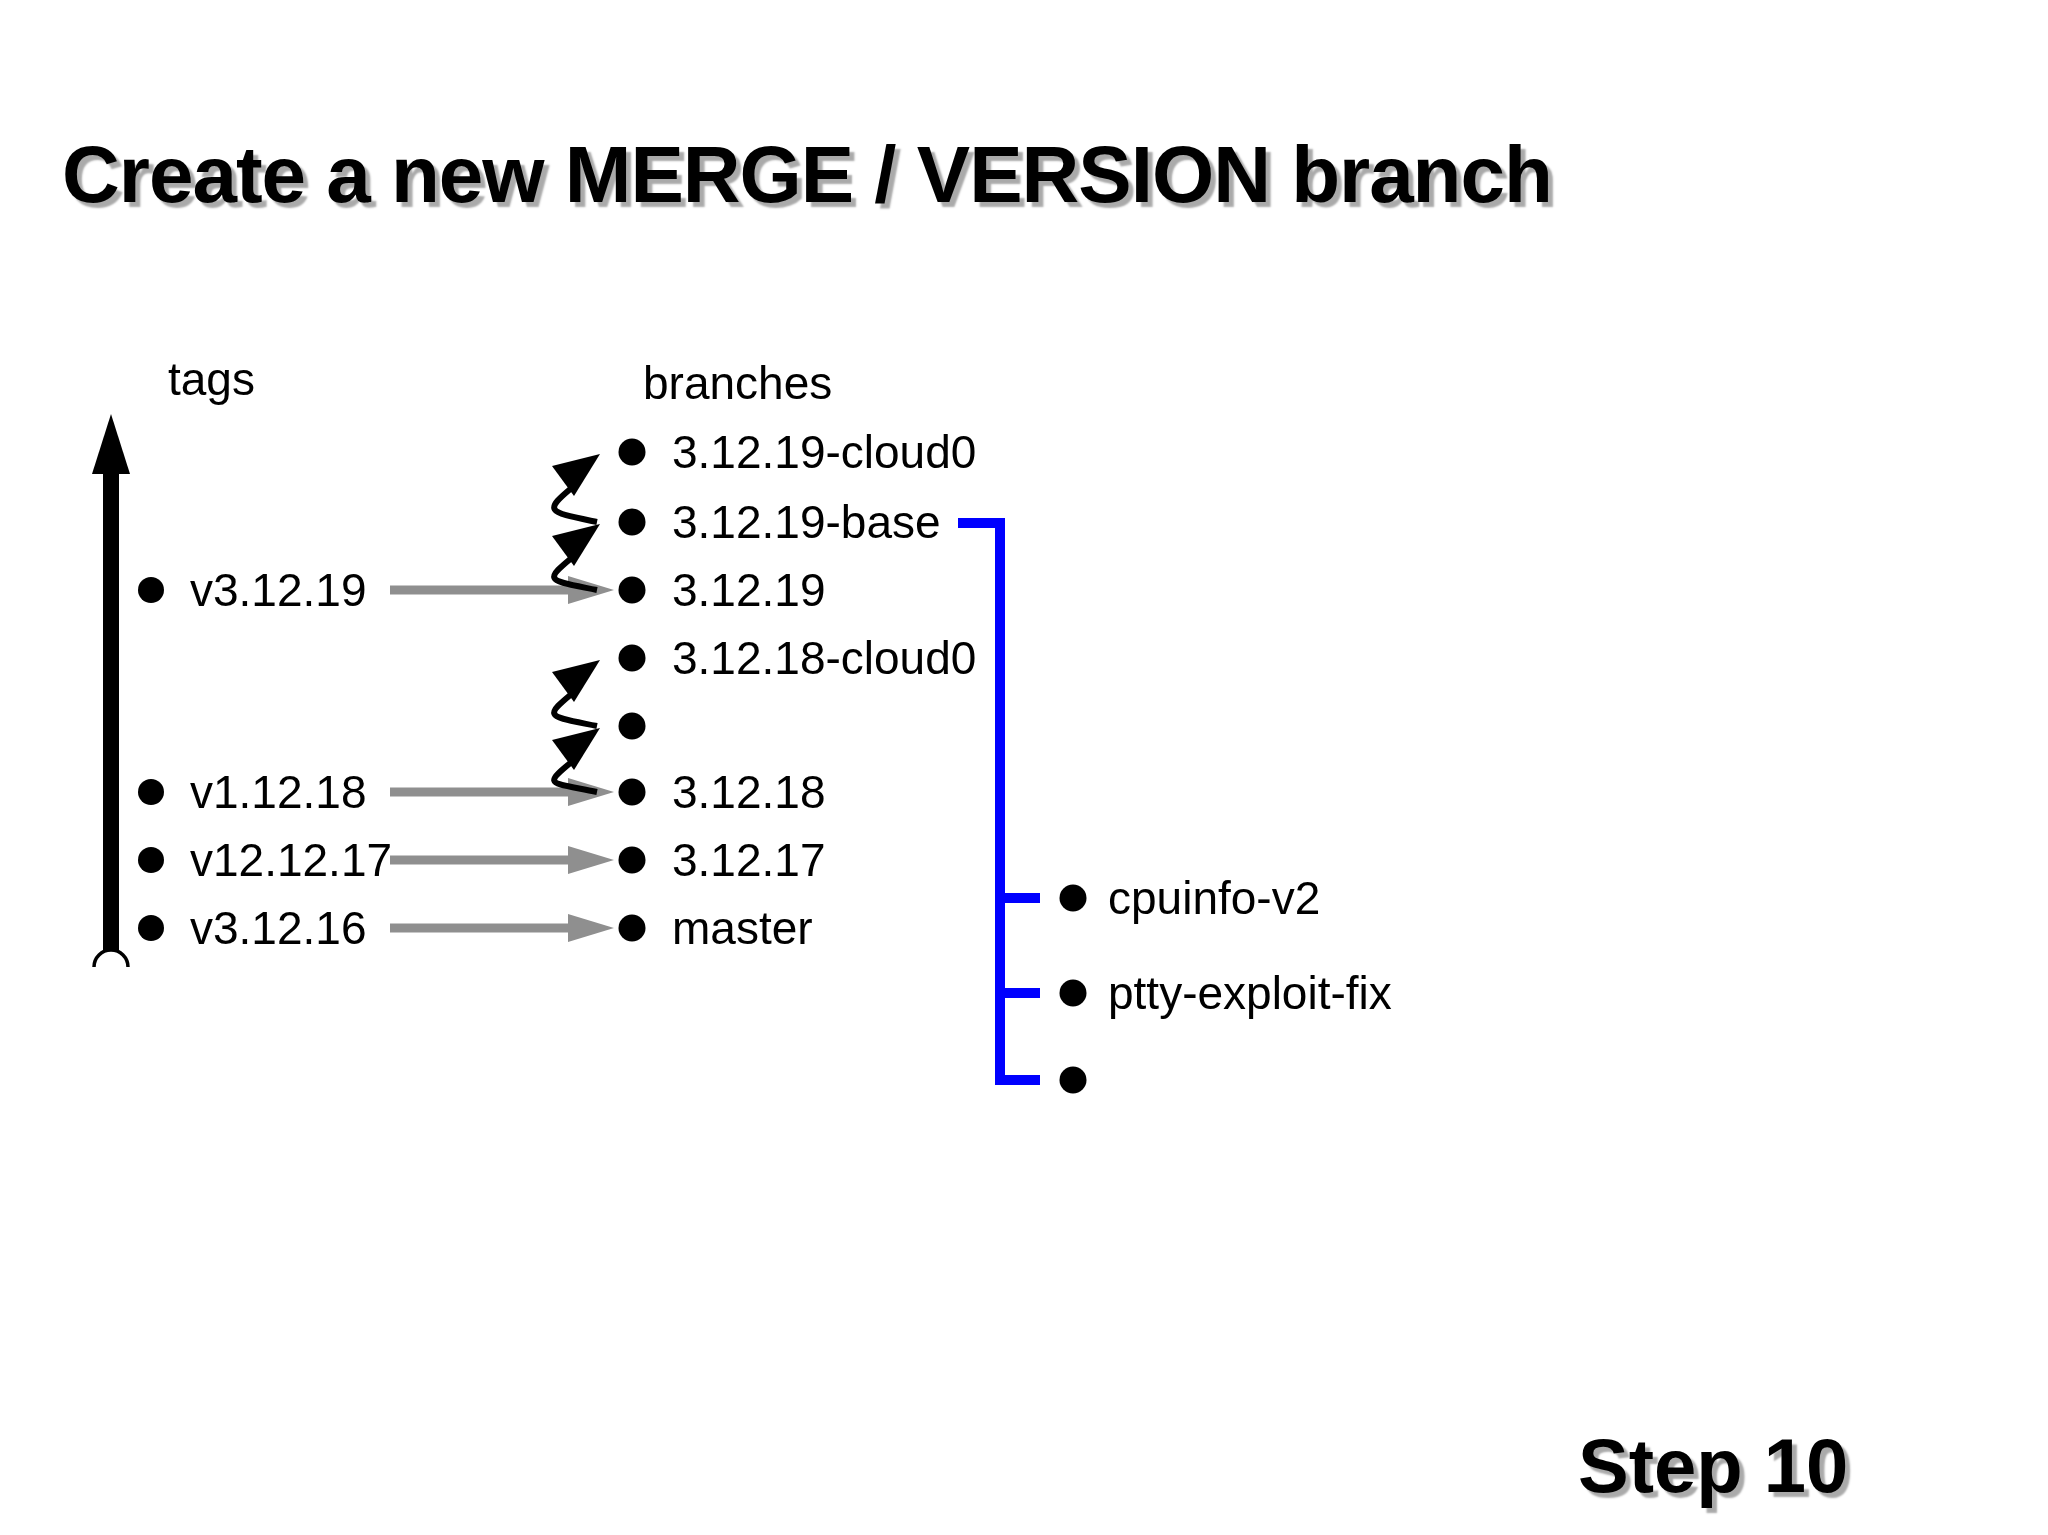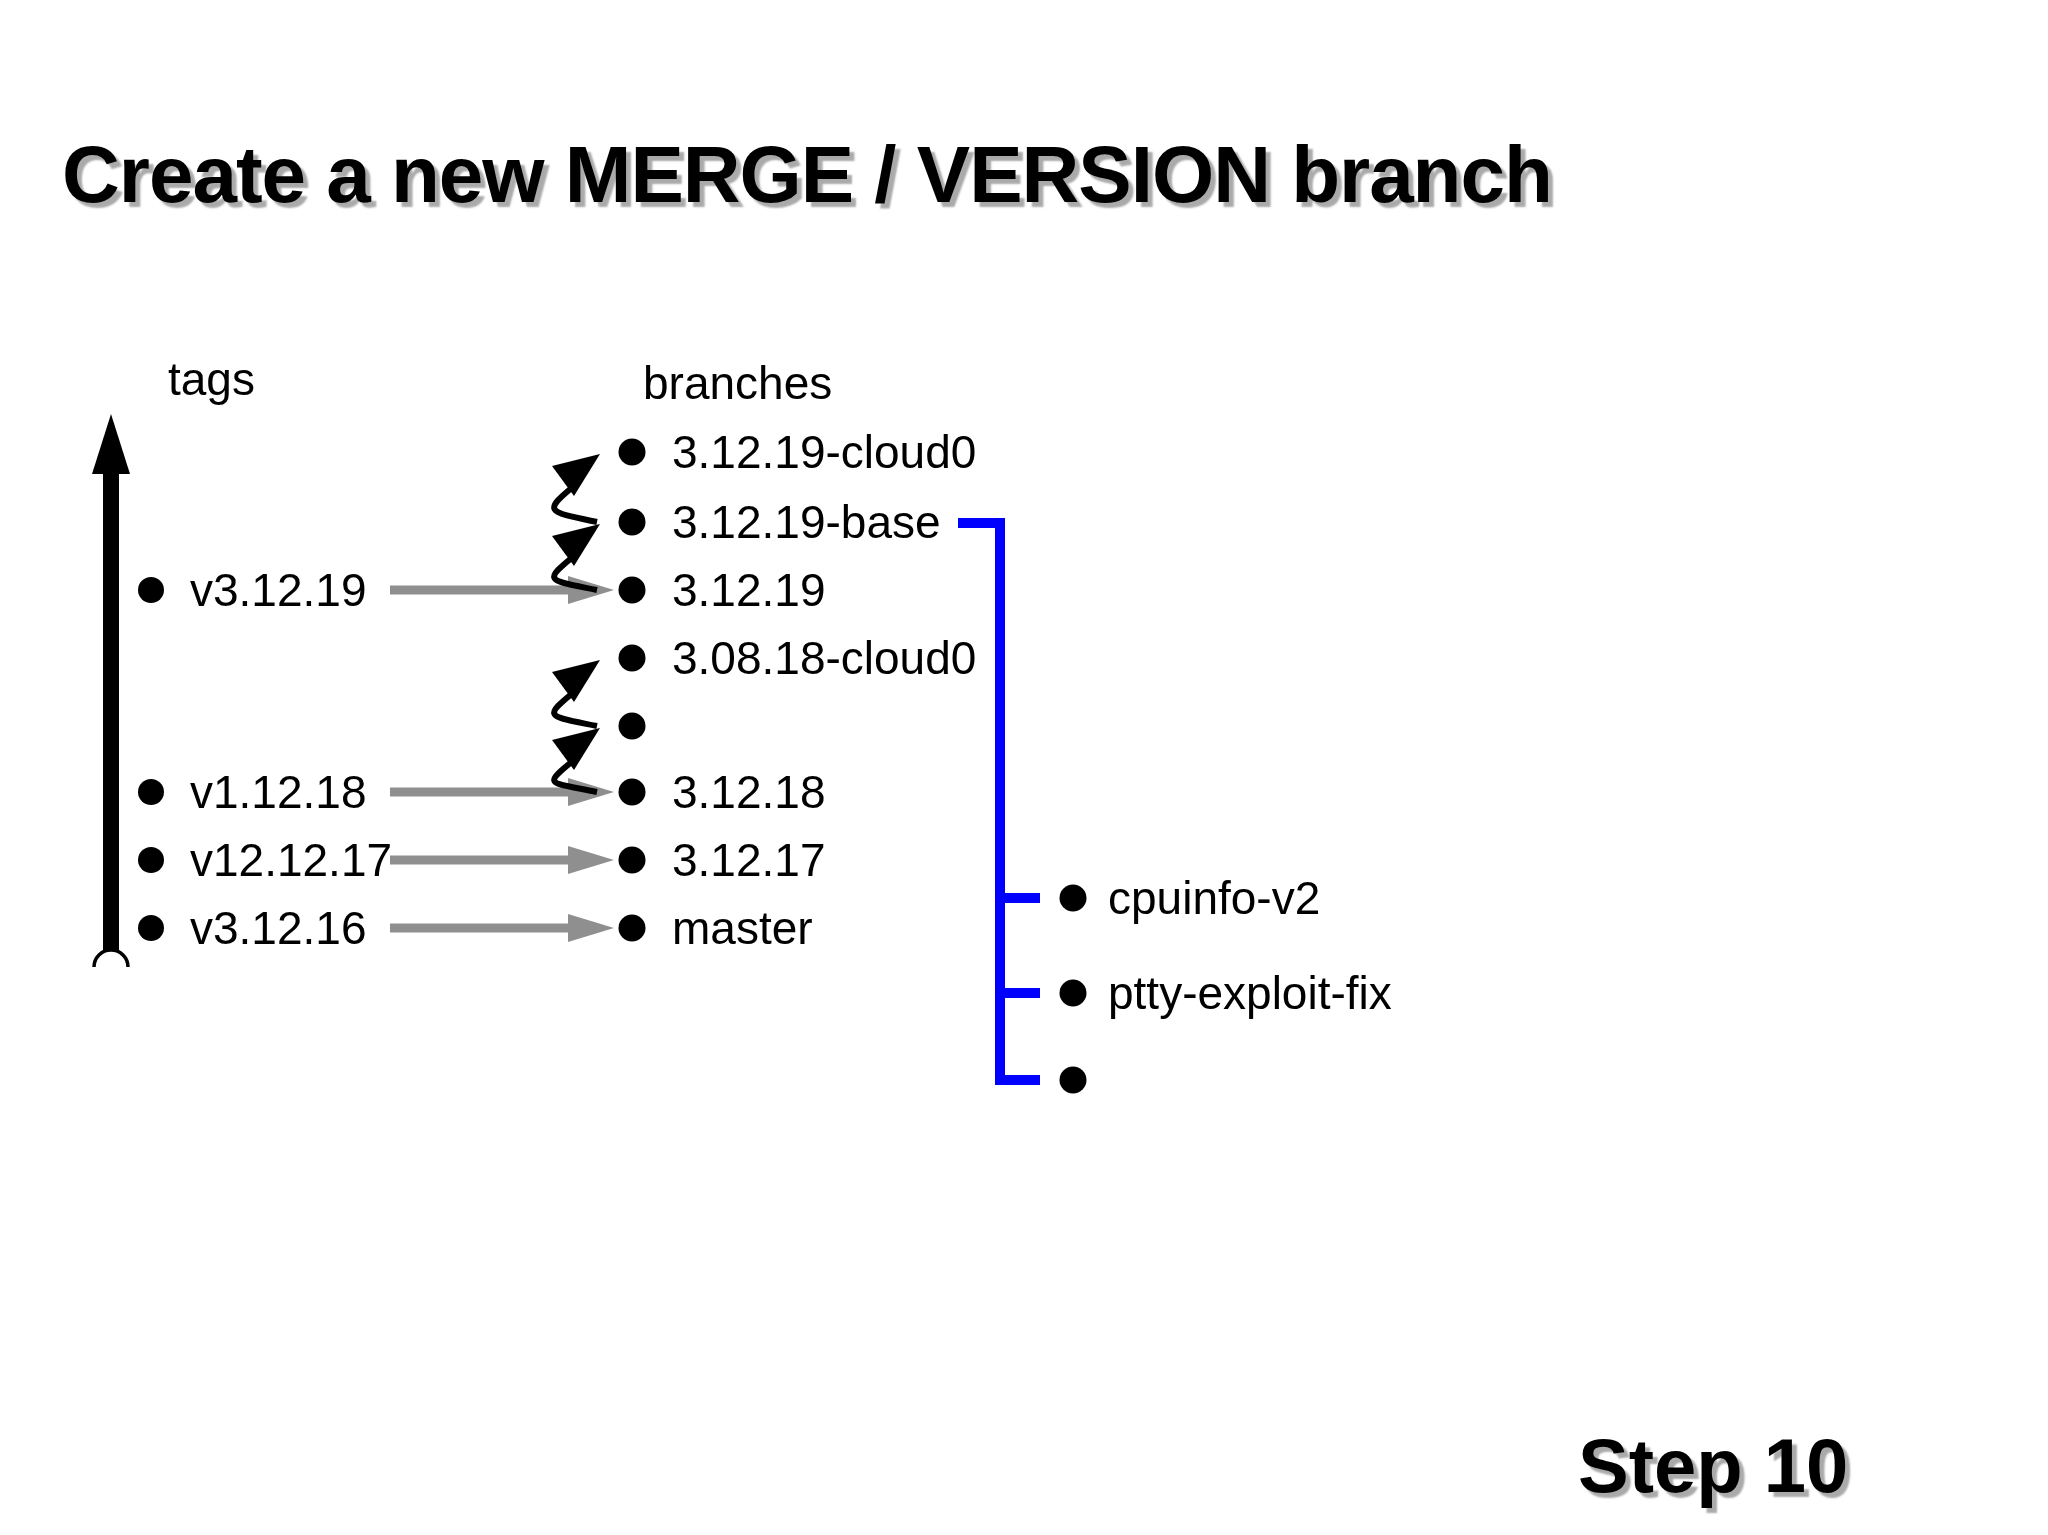--- a/index.html
+++ b/index.html
@@ -124,21 +124,21 @@
   </svg>
 
   <div class="row" style="left:190px;top:563px;">v3.12.19</div>
   <div class="row" style="left:190px;top:765px;">v1.12.18</div>
   <div class="row" style="left:190px;top:833px;">v12.12.17</div>
   <div class="row" style="left:190px;top:901px;">v3.12.16</div>
 
   <div class="row" style="left:672px;top:425px;">3.12.19-cloud0</div>
   <div class="row" style="left:672px;top:495px;">3.12.19-base</div>
   <div class="row" style="left:672px;top:563px;">3.12.19</div>
-  <div class="row" style="left:672px;top:631px;">3.08.18-cloud0</div>
+  <div class="row" style="left:672px;top:631px;">3.12.18-cloud0</div>
   <div class="row" style="left:672px;top:765px;">3.12.18</div>
   <div class="row" style="left:672px;top:833px;">3.12.17</div>
   <div class="row" style="left:672px;top:901px;">master</div>
 
   <div class="row" style="left:1108px;top:871px;">cpuinfo-v2</div>
   <div class="row" style="left:1108px;top:966px;">ptty-exploit-fix</div>
 
   <div class="step-label">Step 10</div>
 
 </div>

